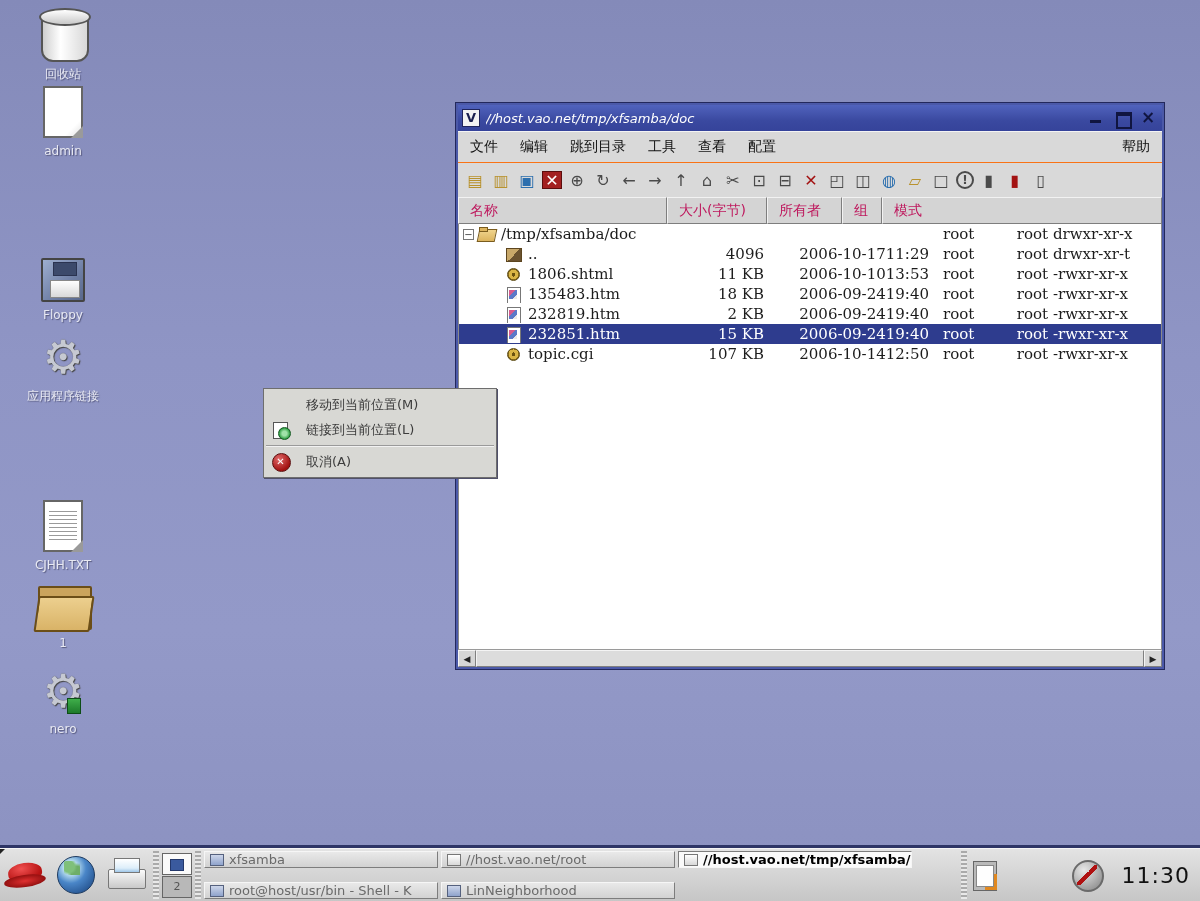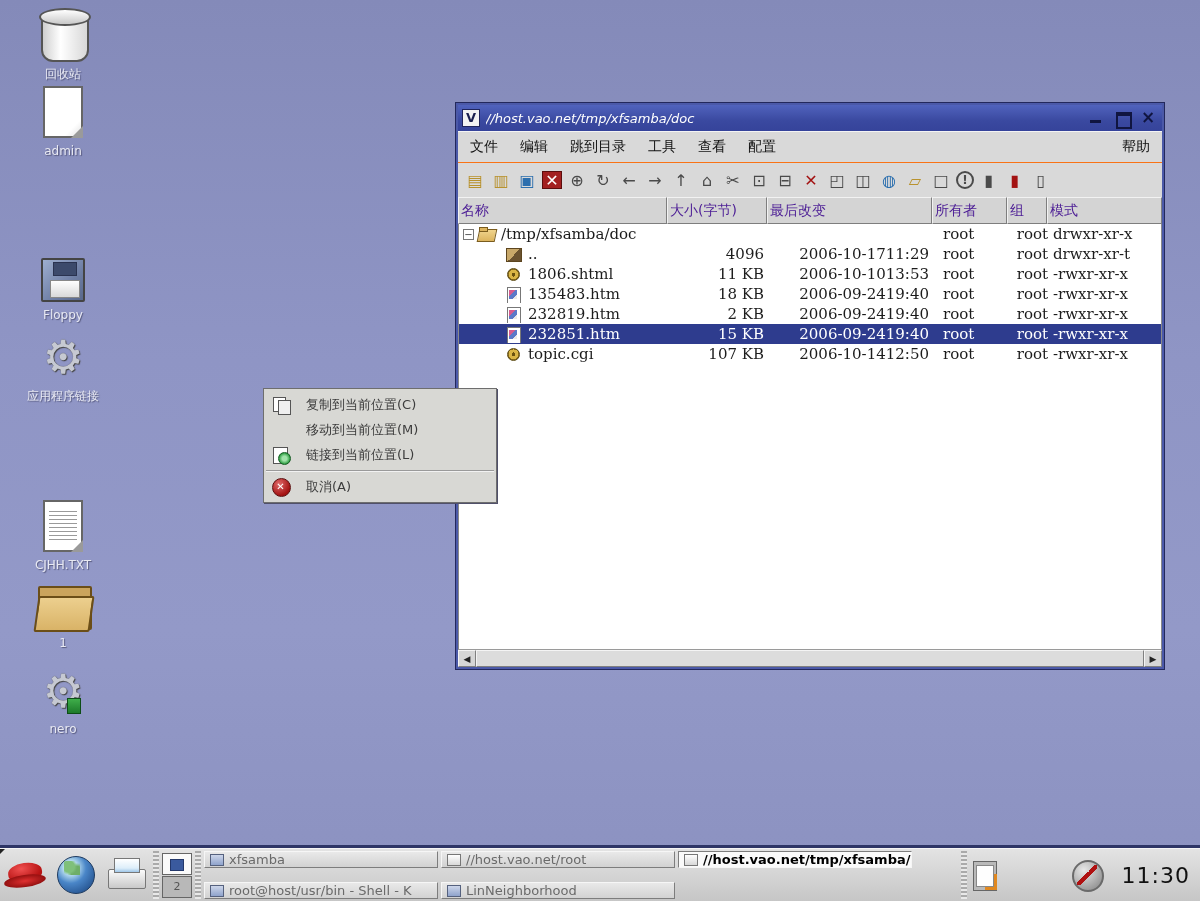--- a/index.html
+++ b/index.html
@@ -79,22 +79,22 @@
   .tb-icon[data-icon="new-window-icon"], .tb-icon[data-icon="duplicate-window-icon"],
   .tb-icon[data-icon="new-folder-icon"] { color:#b8922e; }
   .tb-icon[data-icon="terminal-icon"], .tb-icon[data-icon="network-icon"] { color:#2c6fae; }
   .tb-icon[data-icon="close-view-icon"], .tb-icon[data-icon="delete-icon"],
   .tb-icon[data-icon="unmount-icon"] { color:#a31212; font-weight:bold; }
   .tb-icon[data-icon="close-view-icon"]{ background:#a32020; color:#fff; width:20px; height:18px; border:1px solid #5c0d0d; }
   .tb-icon[data-icon="properties-icon"]{ border:2px solid #4a4a4a; border-radius:50%; width:18px; height:18px; font-weight:bold; font-size:12px; }
 
   
   .list-header { display:flex; height:27px; flex:0 0 27px; background:#d4d4d4; font-size:14px; }
-  .hcell { border:1px solid; border-color:#f2f2f2 #7e7e7e #7e7e7e #f2f2f2; padding:4px 6px 0 2px;
-    white-space:nowrap; overflow:hidden; color:#4c1d95; cursor:pointer; }
+  .hcell { border:1px solid; border-color:#f2f2f2 #7e7e7e #7e7e7e #f2f2f2; padding:4px 6px 0 11px;
+    white-space:nowrap; overflow:hidden; color:#be185d; cursor:pointer; }
   .listarea { flex:1; background:#ffffff; overflow:hidden; border-left:1px solid #8a8a8a; border-right:1px solid #8a8a8a; }
   .lrow { display:flex; height:20px; align-items:center; font-family:"DejaVu Serif", serif; font-size:15px; color:#1c1c1c; cursor:default; }
   .lrow.selected { background:#2e3c8e; color:#ffffff; }
   .c-name { width:209px; display:flex; align-items:center; padding-left:4px; white-space:nowrap; overflow:hidden; }
   .c-name.child { padding-left:46px; }
   .c-size { width:100px; text-align:right; padding-right:4px; white-space:nowrap; }
   .c-date { width:165px; display:flex; justify-content:flex-end; padding:0 4px 0 12px; white-space:nowrap; }
   .c-owner { width:75px; padding-left:10px; white-space:nowrap; }
   .c-group { width:40px; text-align:right; white-space:nowrap; }
   .c-mode { width:112px; padding-left:5px; white-space:nowrap; overflow:hidden; }
@@ -272,21 +272,20 @@
     <span class="tb-icon" data-icon="new-file-icon">□</span>
     <span class="tb-icon" data-icon="properties-icon">!</span>
     <span class="tb-icon" data-icon="mount-icon">▮</span>
     <span class="tb-icon" data-icon="unmount-icon">▮</span>
     <span class="tb-icon" data-icon="exit-icon">▯</span>
   </div>
 
   <div class="list-header">
     <span class="hcell" style="width:209px">名称</span>
     <span class="hcell" style="width:100px">大小(字节)</span>
-    <span class="hcell" style="width:165px">最后改变</span>
     <span class="hcell" style="width:75px">所有者</span>
     <span class="hcell" style="width:40px">组</span>
     <span class="hcell" style="flex:1">模式</span>
   </div>
 
   <div class="listarea">
     <div class="lrow">
       <span class="c-name">
         <span class="expander">−</span>
         <span class="rowicon" data-icon="folder-open-icon"></span>
@@ -388,24 +387,20 @@
   </div>
 
   <div class="hscroll">
     <span class="sbtn">◀</span>
     <span class="sthumb"></span>
     <span class="sbtn">▶</span>
   </div>
 </div>
 
 <div class="ctx">
-  <div class="ctx-item">
-    <span class="ctx-ic" data-icon="copy-icon"></span>
-    <span class="ctx-label">复制到当前位置(C)</span>
-  </div>
   <div class="ctx-item">
     <span class="ctx-ic" data-icon="none"></span>
     <span class="ctx-label">移动到当前位置(M)</span>
   </div>
   <div class="ctx-item">
     <span class="ctx-ic" data-icon="link-icon"></span>
     <span class="ctx-label">链接到当前位置(L)</span>
   </div>
   <div class="ctx-sep"></div>
   <div class="ctx-item">

